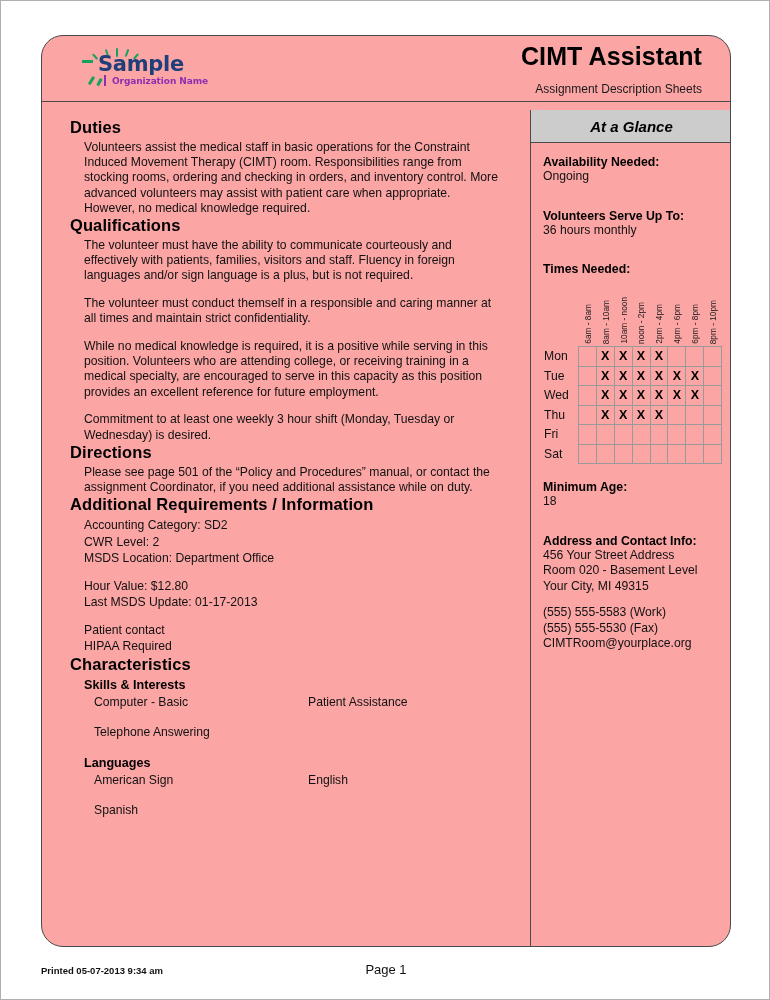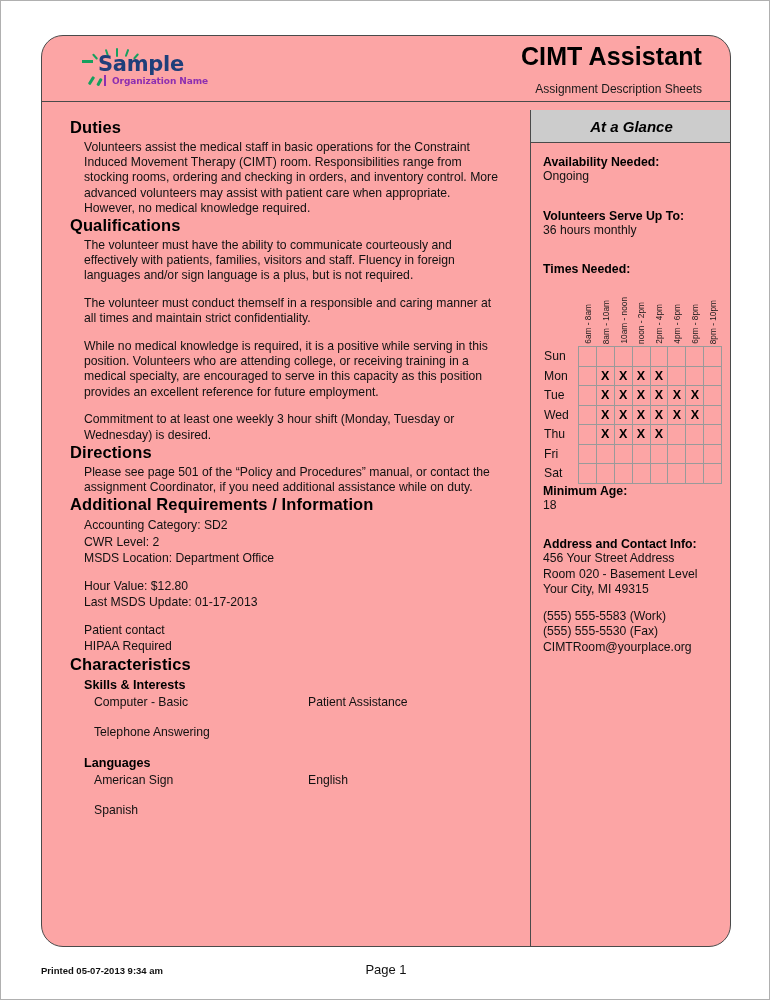--- a/index.html
+++ b/index.html
@@ -300,31 +300,20 @@
               <div class="hcell">
                 <span>6pm - 8pm</span>
                 </div>
               <div class="hcell">
                 <span>8pm - 10pm</span>
                 </div>
             </div>
             <table id="grid">
               <tbody id="grid-body">
                   <tr>
-                    <td class="day">Sun</td>
-                    <td class="cell"></td>
-                    <td class="cell"></td>
-                    <td class="cell"></td>
-                    <td class="cell"></td>
-                    <td class="cell"></td>
-                    <td class="cell"></td>
-                    <td class="cell"></td>
-                    <td class="cell"></td>
-                  </tr>
-                  <tr>
                     <td class="day">Mon</td>
                     <td class="cell"></td>
                     <td class="cell">X</td>
                     <td class="cell">X</td>
                     <td class="cell">X</td>
                     <td class="cell">X</td>
                     <td class="cell"></td>
                     <td class="cell"></td>
                     <td class="cell"></td>
                   </tr>
@@ -380,21 +369,21 @@
                     <td class="cell"></td>
                     <td class="cell"></td>
                     <td class="cell"></td>
                     <td class="cell"></td>
                     <td class="cell"></td>
                   </tr>
                 </tbody>
             </table>
           </div>
 
-          <div class="g-label" style="margin-top:0;">Minimum Age:</div>
+          <div class="g-label" style="margin-top:16px;">Minimum Age:</div>
           <div class="g-value">18</div>
 
           <div class="g-label">Address and Contact Info:</div>
           <div class="g-value">456 Your Street Address</div>
           <div class="g-value">Room 020 - Basement Level</div>
           <div class="g-value">Your City, MI 49315</div>
           <div class="blank"></div>
           <div class="g-value">(555) 555-5583 (Work)</div>
           <div class="g-value">(555) 555-5530 (Fax)</div>
           <div class="g-value">CIMTRoom@yourplace.org</div>

